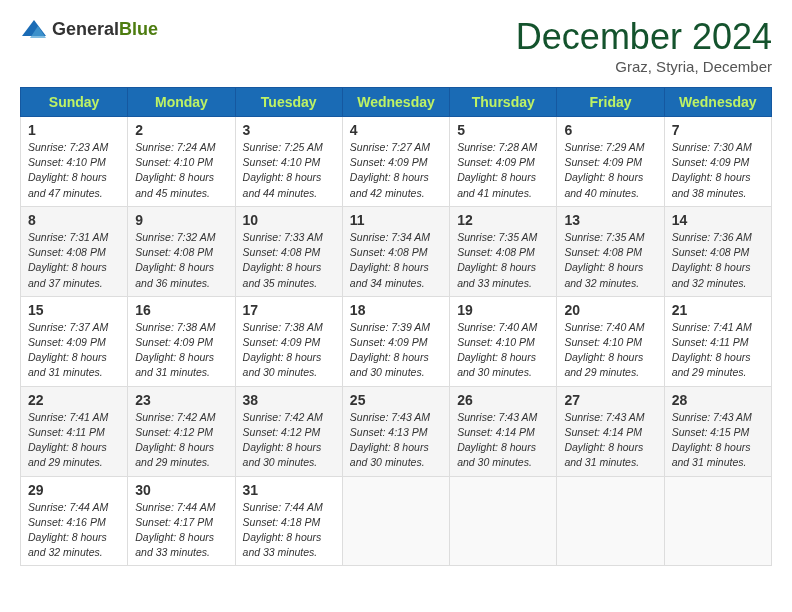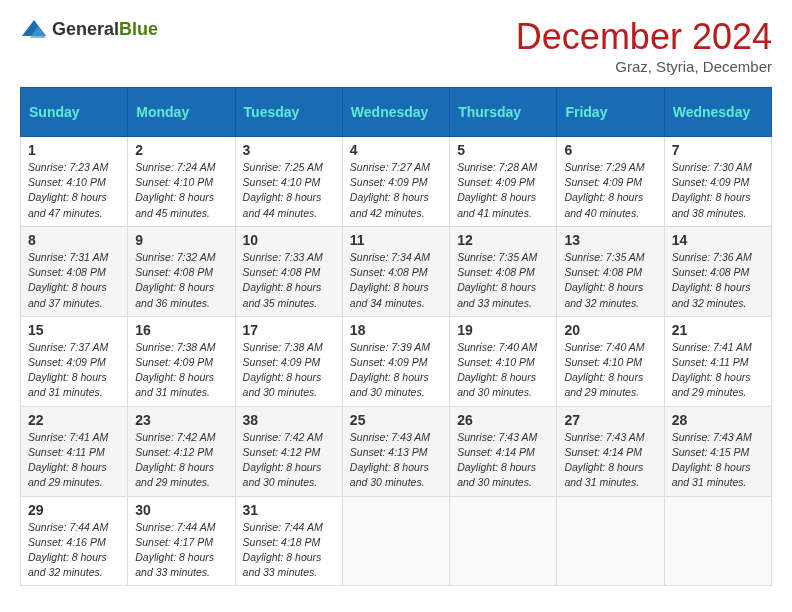--- a/index.html
+++ b/index.html
@@ -40,36 +40,36 @@
       width: 28px;
       height: 28px;
       margin-right: 4px;
     }
     .title-block {
       text-align: right;
     }
     .month-title {
       font-size: 36px;
       font-weight: normal;
-      color: #b91c1c;
+      color: #14532d;
     }
     .subtitle {
       font-size: 15px;
       color: #555;
     }
     .calendar {
       width: 100%;
       border-collapse: collapse;
       border: 1px solid #ccc;
     }
     .calendar th {
       background-color: #1a6bb5;
-      color: #5eead4;
-      text-align: left;
-      padding: 16px 8px;
+      color: #bef264;
+      text-align: center;
+      padding: 6px 8px;
       font-size: 14px;
       font-weight: bold;
       border: 1px solid #1558a0;
     }
     .calendar td {
       vertical-align: top;
       padding: 5px 7px;
       border: 1px solid #ddd;
       font-size: 11px;
       color: #333;

